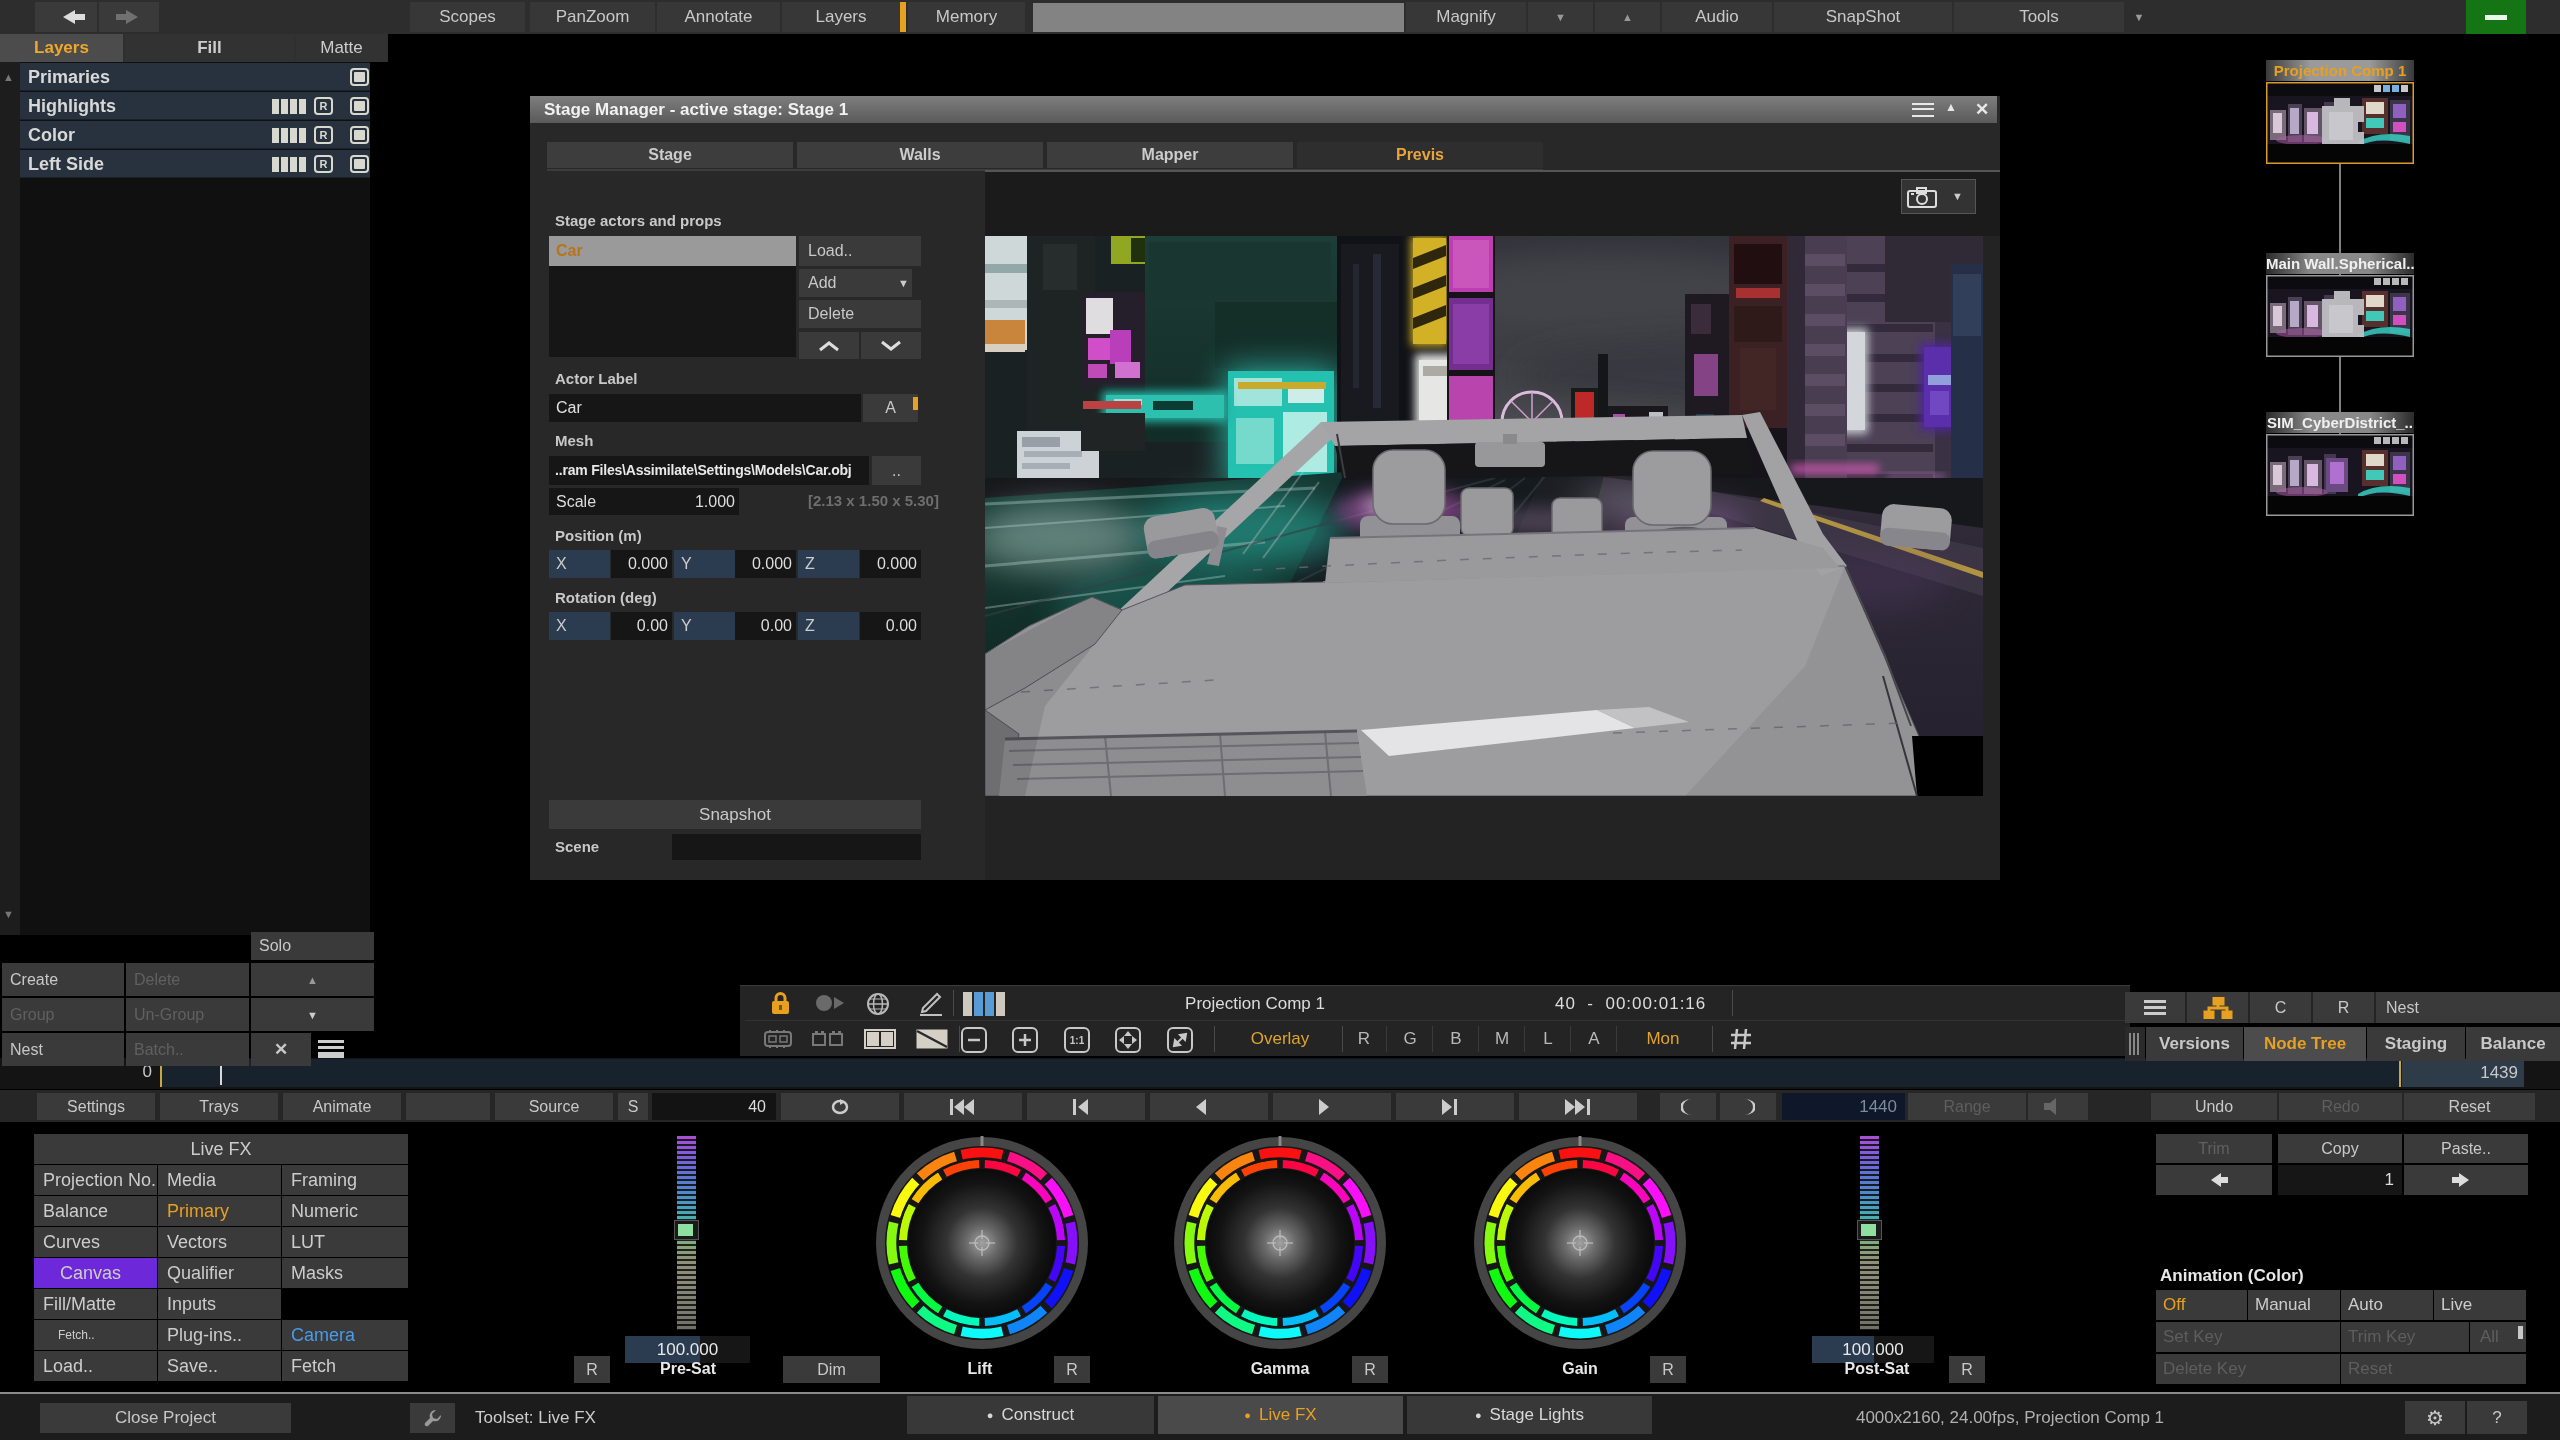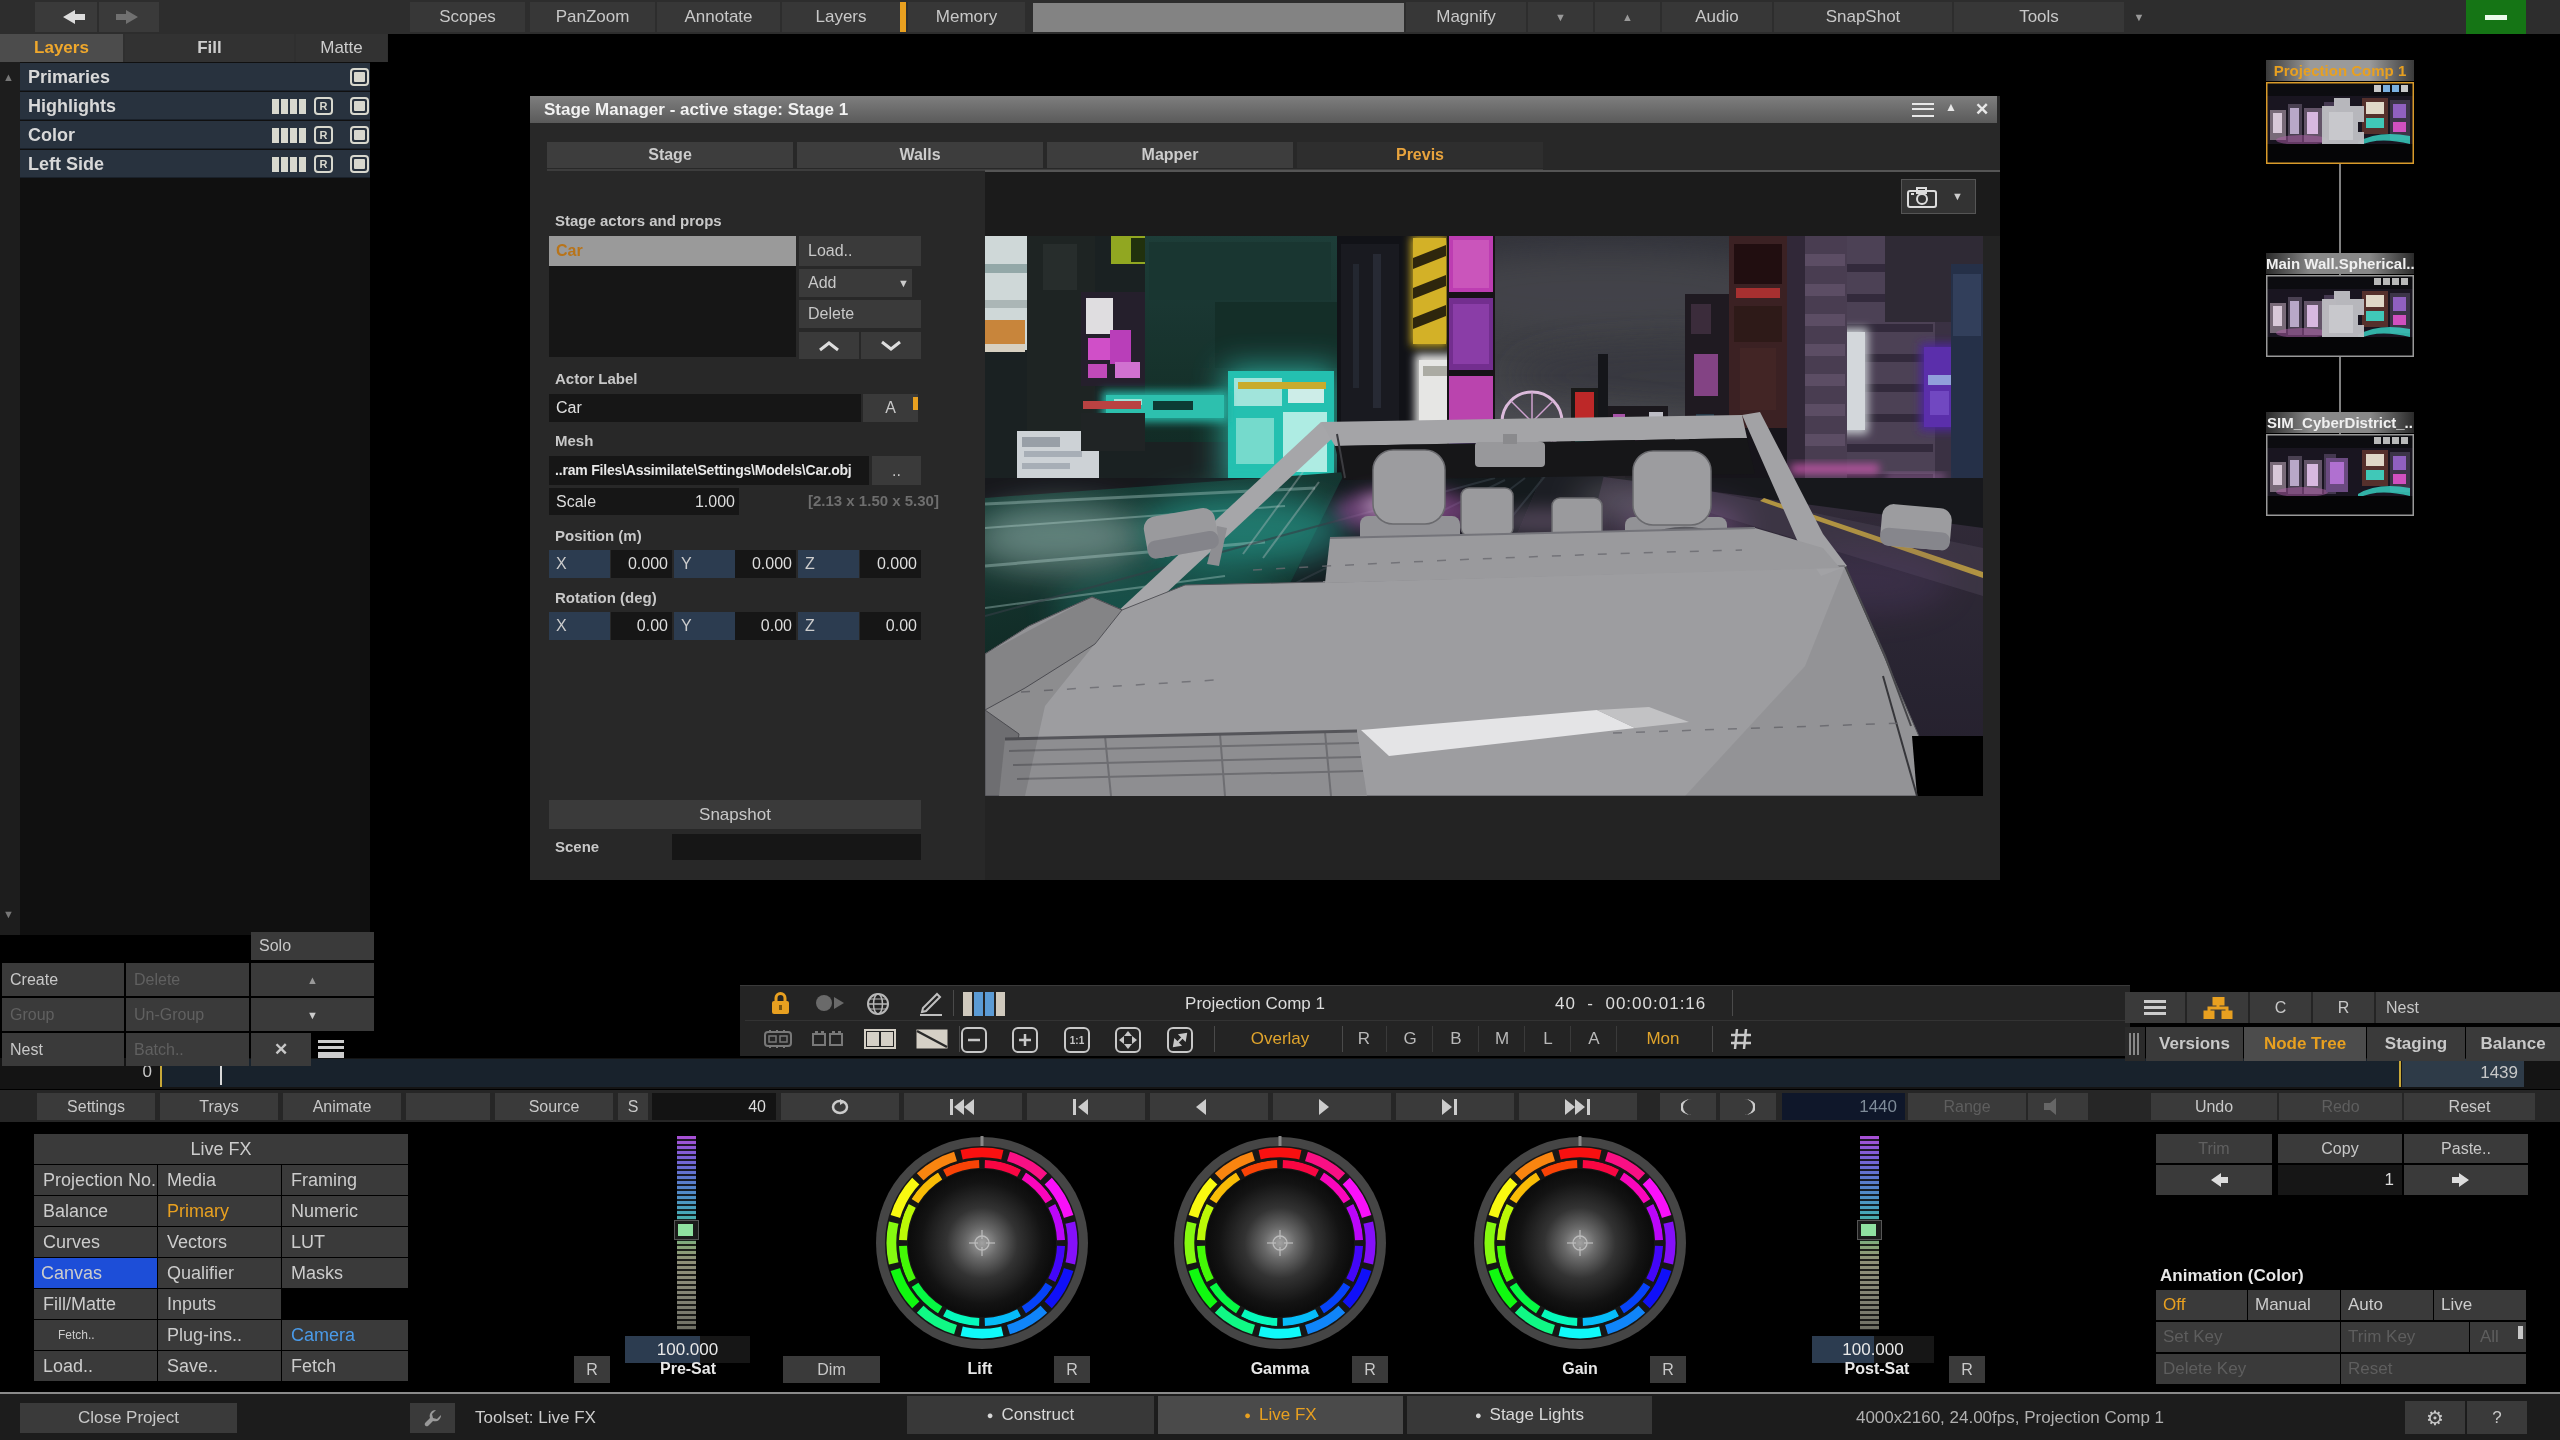--- a/index.html
+++ b/index.html
@@ -706,21 +706,21 @@
 <div class="abs" style="left:34px;top:1134px;width:374px;height:30px;background:#3a3a3a;color:#ccc;font-size:18px;text-align:center;line-height:30px">Live FX</div>
 <div class="abs" style="left:34px;top:1165px;width:123px;height:30px;background:#3a3a3a;color:#ccc;font-size:18px;line-height:30px;padding-left:9px">Projection No.</div>
 <div class="abs" style="left:158px;top:1165px;width:123px;height:30px;background:#3a3a3a;color:#ccc;font-size:18px;line-height:30px;padding-left:9px">Media</div>
 <div class="abs" style="left:282px;top:1165px;width:126px;height:30px;background:#3a3a3a;color:#ccc;font-size:18px;line-height:30px;padding-left:9px">Framing</div>
 <div class="abs" style="left:34px;top:1196px;width:123px;height:30px;background:#3a3a3a;color:#ccc;font-size:18px;line-height:30px;padding-left:9px">Balance</div>
 <div class="abs" style="left:158px;top:1196px;width:123px;height:30px;background:#3a3a3a;color:#e8a020;font-size:18px;line-height:30px;padding-left:9px">Primary</div>
 <div class="abs" style="left:282px;top:1196px;width:126px;height:30px;background:#3a3a3a;color:#ccc;font-size:18px;line-height:30px;padding-left:9px">Numeric</div>
 <div class="abs" style="left:34px;top:1227px;width:123px;height:30px;background:#3a3a3a;color:#ccc;font-size:18px;line-height:30px;padding-left:9px">Curves</div>
 <div class="abs" style="left:158px;top:1227px;width:123px;height:30px;background:#3a3a3a;color:#ccc;font-size:18px;line-height:30px;padding-left:9px">Vectors</div>
 <div class="abs" style="left:282px;top:1227px;width:126px;height:30px;background:#3a3a3a;color:#ccc;font-size:18px;line-height:30px;padding-left:9px">LUT</div>
-<div class="abs" style="left:34px;top:1258px;width:123px;height:30px;background:#1d4ed8;color:#ccc;font-size:18px;line-height:30px;padding-left:7px">Canvas</div>
+<div class="abs" style="left:34px;top:1258px;width:123px;height:30px;background:#6d28d9;color:#ccc;font-size:18px;line-height:30px;padding-left:26px">Canvas</div>
 <div class="abs" style="left:158px;top:1258px;width:123px;height:30px;background:#3a3a3a;color:#ccc;font-size:18px;line-height:30px;padding-left:9px">Qualifier</div>
 <div class="abs" style="left:282px;top:1258px;width:126px;height:30px;background:#3a3a3a;color:#ccc;font-size:18px;line-height:30px;padding-left:9px">Masks</div>
 <div class="abs" style="left:34px;top:1289px;width:123px;height:30px;background:#3a3a3a;color:#ccc;font-size:18px;line-height:30px;padding-left:9px">Fill/Matte</div>
 <div class="abs" style="left:158px;top:1289px;width:123px;height:30px;background:#3a3a3a;color:#ccc;font-size:18px;line-height:30px;padding-left:9px">Inputs</div>
 <div class="abs" style="left:34px;top:1320px;width:123px;height:30px;background:#3a3a3a;color:#ccc;font-size:12px;line-height:30px;padding-left:24px">Fetch..</div>
 <div class="abs" style="left:158px;top:1320px;width:123px;height:30px;background:#3a3a3a;color:#ccc;font-size:18px;line-height:30px;padding-left:9px">Plug-ins..</div>
 <div class="abs" style="left:282px;top:1320px;width:126px;height:30px;background:#3a3a3a;color:#4a9ae8;font-size:18px;line-height:30px;padding-left:9px">Camera</div>
 <div class="abs" style="left:34px;top:1351px;width:123px;height:30px;background:#3a3a3a;color:#ccc;font-size:18px;line-height:30px;padding-left:9px">Load..</div>
 <div class="abs" style="left:158px;top:1351px;width:123px;height:30px;background:#3a3a3a;color:#ccc;font-size:18px;line-height:30px;padding-left:9px">Save..</div>
 <div class="abs" style="left:282px;top:1351px;width:126px;height:30px;background:#3a3a3a;color:#ccc;font-size:18px;line-height:30px;padding-left:9px">Fetch</div>
@@ -943,21 +943,21 @@
       <line x1="6" y1="0" x2="6" y2="22"></line>
       <line x1="10" y1="0" x2="10" y2="22"></line>
     </g>
   </svg>
 <div class="btn" style="left:2146px;top:1027px;width:97px;height:34px;font-weight:bold;font-size:17px">Versions</div>
 <div class="abs" style="left:2244px;top:1027px;width:122px;height:34px;background:#4c4c4c;color:#e8a020;font-weight:bold;font-size:17px;display:flex;align-items:center;justify-content:center">Node Tree</div>
 <div class="btn" style="left:2367px;top:1027px;width:98px;height:34px;font-weight:bold;font-size:17px">Staging</div>
 <div class="btn" style="left:2466px;top:1027px;width:94px;height:34px;font-weight:bold;font-size:17px">Balance</div>
 <div class="abs" style="left:0;top:1392px;width:2560px;height:2px;background:#8a8a8a"></div>
 <div class="abs" style="left:0;top:1394px;width:2560px;height:46px;background:#1c1c1c"></div>
-<div class="btn" style="left:20px;top:1403px;width:217px;height:30px;font-size:17px">Close Project</div>
+<div class="btn" style="left:40px;top:1403px;width:251px;height:30px;font-size:17px">Close Project</div>
 <div class="btn" style="left:410px;top:1403px;width:45px;height:30px">
     <svg width="22" height="22">
       <path d="M14 3 a6 6 0 0 0 -6 8 l-5 5 a2.2 2.2 0 0 0 3 3 l5 -5 a6 6 0 0 0 8 -6 l-4 4 l-4 -1 l-1 -4 Z" fill="#999"></path>
     </svg>
   </div>
 <div class="abs" style="left:475px;top:1408px;color:#ccc;font-size:17px">Toolset: Live FX</div>
 <div class="abs" style="left:907px;top:1396px;width:247px;height:38px;background:#383838;color:#d8d8d8;font-size:17px;display:flex;align-items:center;justify-content:center"><span style="font-size:11px;margin-right:8px">●</span>Construct</div>
 <div class="abs" style="left:1158px;top:1396px;width:245px;height:38px;background:#4a4a4a;color:#e8a020;font-size:17px;display:flex;align-items:center;justify-content:center"><span style="font-size:11px;margin-right:8px">●</span>Live FX</div>
 <div class="abs" style="left:1407px;top:1396px;width:245px;height:38px;background:#383838;color:#d8d8d8;font-size:17px;display:flex;align-items:center;justify-content:center"><span style="font-size:11px;margin-right:8px">●</span>Stage Lights</div>
 <div class="abs" style="left:1700px;top:1408px;width:620px;height:22px;color:#b0b0b0;font-size:17px;text-align:center">4000x2160, 24.00fps, Projection Comp 1</div>

